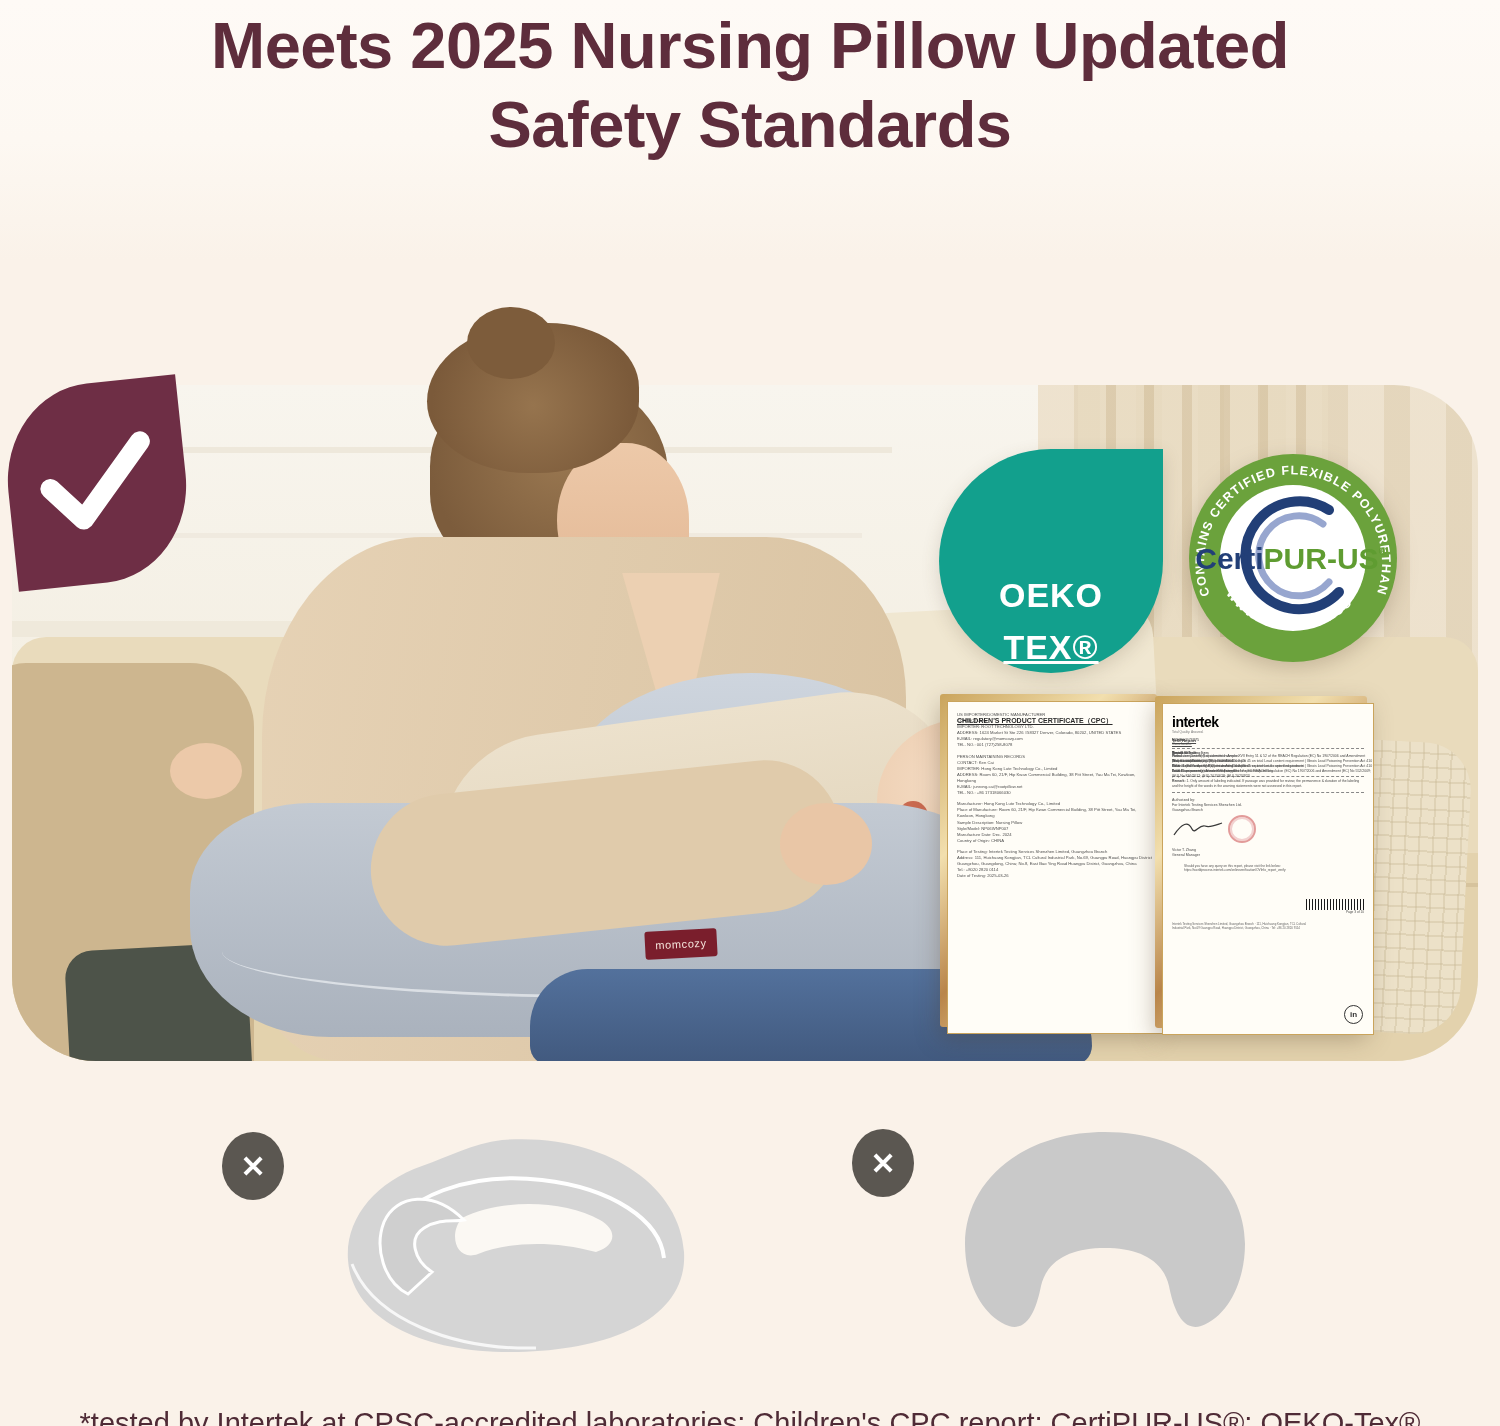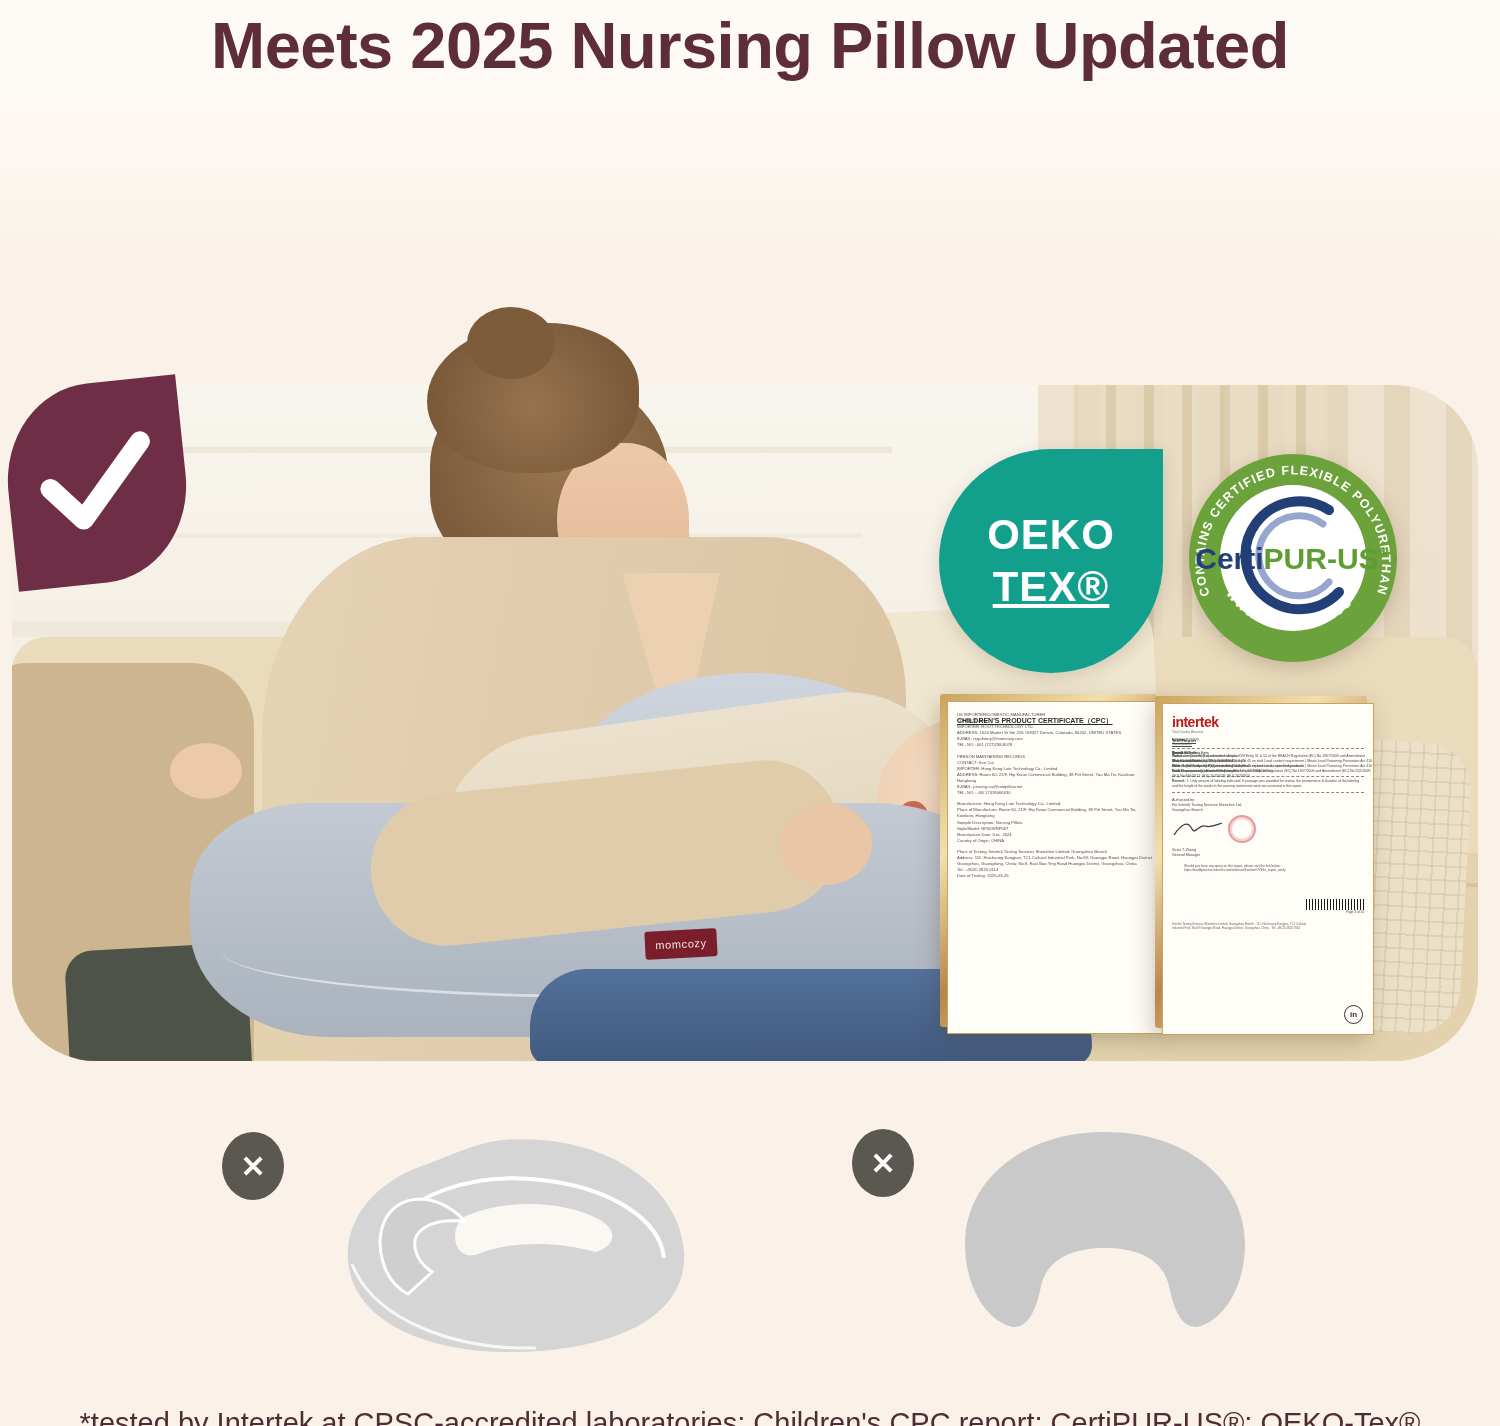--- a/index.html
+++ b/index.html
@@ -66,37 +66,37 @@
   .hair-out{position:absolute;left:415px;top:-62px;width:212px;height:150px;z-index:2;
     border-radius:55% 45% 50% 50%;background:radial-gradient(circle at 50% 55%,#96744e,#7b5a3a 75%);}
   .hair-bun{position:absolute;left:455px;top:-78px;width:88px;height:72px;z-index:2;border-radius:50%;
     background:#7d5c3b;}
   
   .check-badge{position:absolute;left:-4px;top:-2px;width:178px;height:200px;z-index:3;
     background:#6e2e45;border-radius:50% 0 50% 0;transform:rotate(-6deg);
     display:flex;align-items:center;justify-content:center;}
   .oeko{position:absolute;left:927px;top:64px;width:224px;height:224px;z-index:3;
     background:#12a08d;border-radius:50% 0 50% 50%;display:flex;flex-direction:column;
-    align-items:center;justify-content:center;color:#fff;font-weight:bold;font-size:42px;
+    align-items:center;justify-content:flex-end;color:#fff;font-weight:bold;font-size:34px;
     line-height:52px;letter-spacing:1px;box-shadow:0 6px 18px rgba(90,70,50,.18);}
   .certipur{position:absolute;left:1175px;top:67px;width:212px;height:212px;z-index:3;
     filter:drop-shadow(0 6px 10px rgba(90,70,50,.25));}
   
   .cert{box-shadow:0 10px 24px rgba(80,60,40,.35);z-index:2;
     background:linear-gradient(135deg,#caa45c,#f2dfae 30%,#b9854a 55%,#e8cf97 80%,#a9783f);
     padding:7px;border-radius:3px;}
   .cert-paper{width:100%;height:100%;box-sizing:border-box;background:#fffdf7;
     border:1.5px solid #caa45c;padding:10px 9px;overflow:hidden;color:#4a4a4a;}
   .cert.cpc{left:928px;top:309px;width:203px;height:319px;}
   .cert.itk{left:1143px;top:311px;width:198px;height:318px;}
   .cpc-title{font-size:7px;font-weight:bold;text-decoration:underline;text-align:center;
     color:#2b2b2b;margin:4px 0 7px;}
   .cpc-line{font-size:4.2px;line-height:1.45;color:#4f4f4f;position:static;}
   .cpc-line:empty{height:5px;}
-  .itk-logo{font-size:14px;font-weight:bold;letter-spacing:-.5px;color:#b91c1c;position:static;}
+  .itk-logo{font-size:14px;font-weight:bold;letter-spacing:-.5px;color:#000000;position:static;}
   .itk-tagline{font-size:3.2px;color:#777;position:static;margin-bottom:4px;}
   .itk-head{display:flex;justify-content:space-between;position:static;margin-bottom:4px;}
   .itk-report{font-size:4.4px;font-weight:bold;text-decoration:underline;}
   .itk-number{font-size:3.8px;}
   .itk-conclusion{font-size:3.8px;text-decoration:underline;position:static;margin-bottom:2px;}
   .itk-table{position:static;width:100%;border-top:1px dashed #888;border-bottom:1px dashed #888;padding:2px 0;}
   .itk-row{display:grid;grid-template-columns:30% 55% 15%;gap:2px;font-size:3.5px;
     line-height:1.4;margin-bottom:5px;position:static;}
   .itk-row.header{font-weight:bold;text-decoration:underline;margin-bottom:3px;}
   .itk-remark{font-size:3.4px;line-height:1.4;border-bottom:1px dashed #888;padding:2px 0 3px;position:static;}
@@ -125,20 +125,21 @@
   .footnote{position:absolute;left:0;top:1378px;width:1500px;text-align:center;
     color:#4f2b36;font-size:29px;}
 </style>
 </head>
 <body>
 
 <div class="canvas">
 
   <h1 class="title">
     <div>Meets 2025 Nursing Pillow Updated</div>
+    <div>Safety Standards</div>
   </h1>
 
   <div class="photo-wrap">
     <div class="hair-out"></div>
     <div class="hair-bun"></div>
 
     <div class="photo">
       <div class="wall-line-a"></div>
       <div class="wall-line-b"></div>
       <div class="baseboard"></div>

